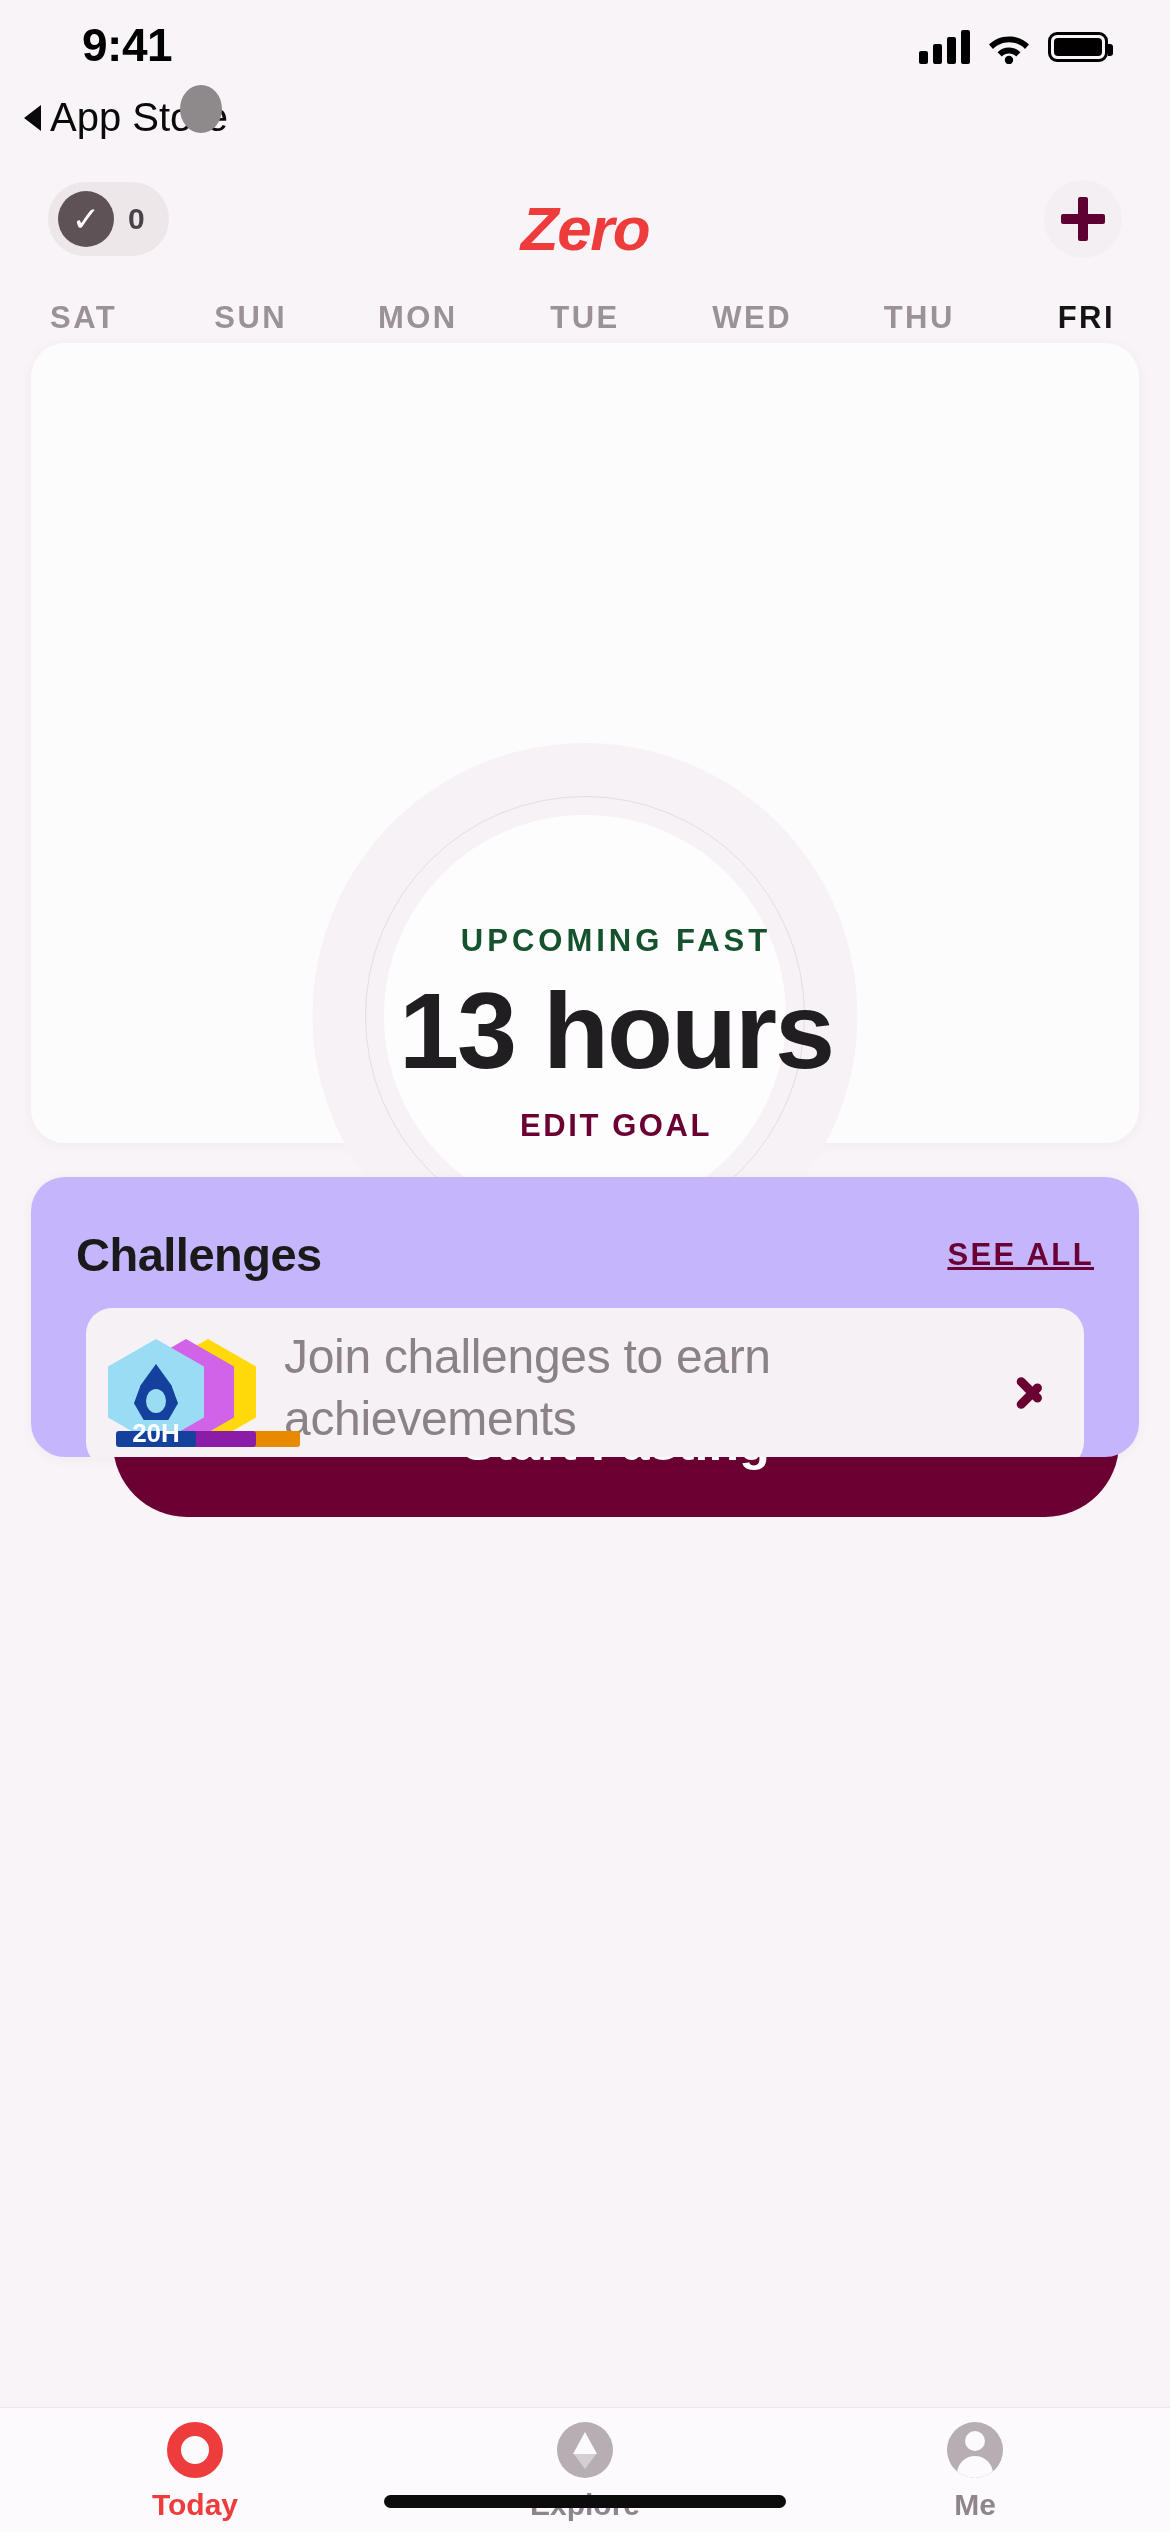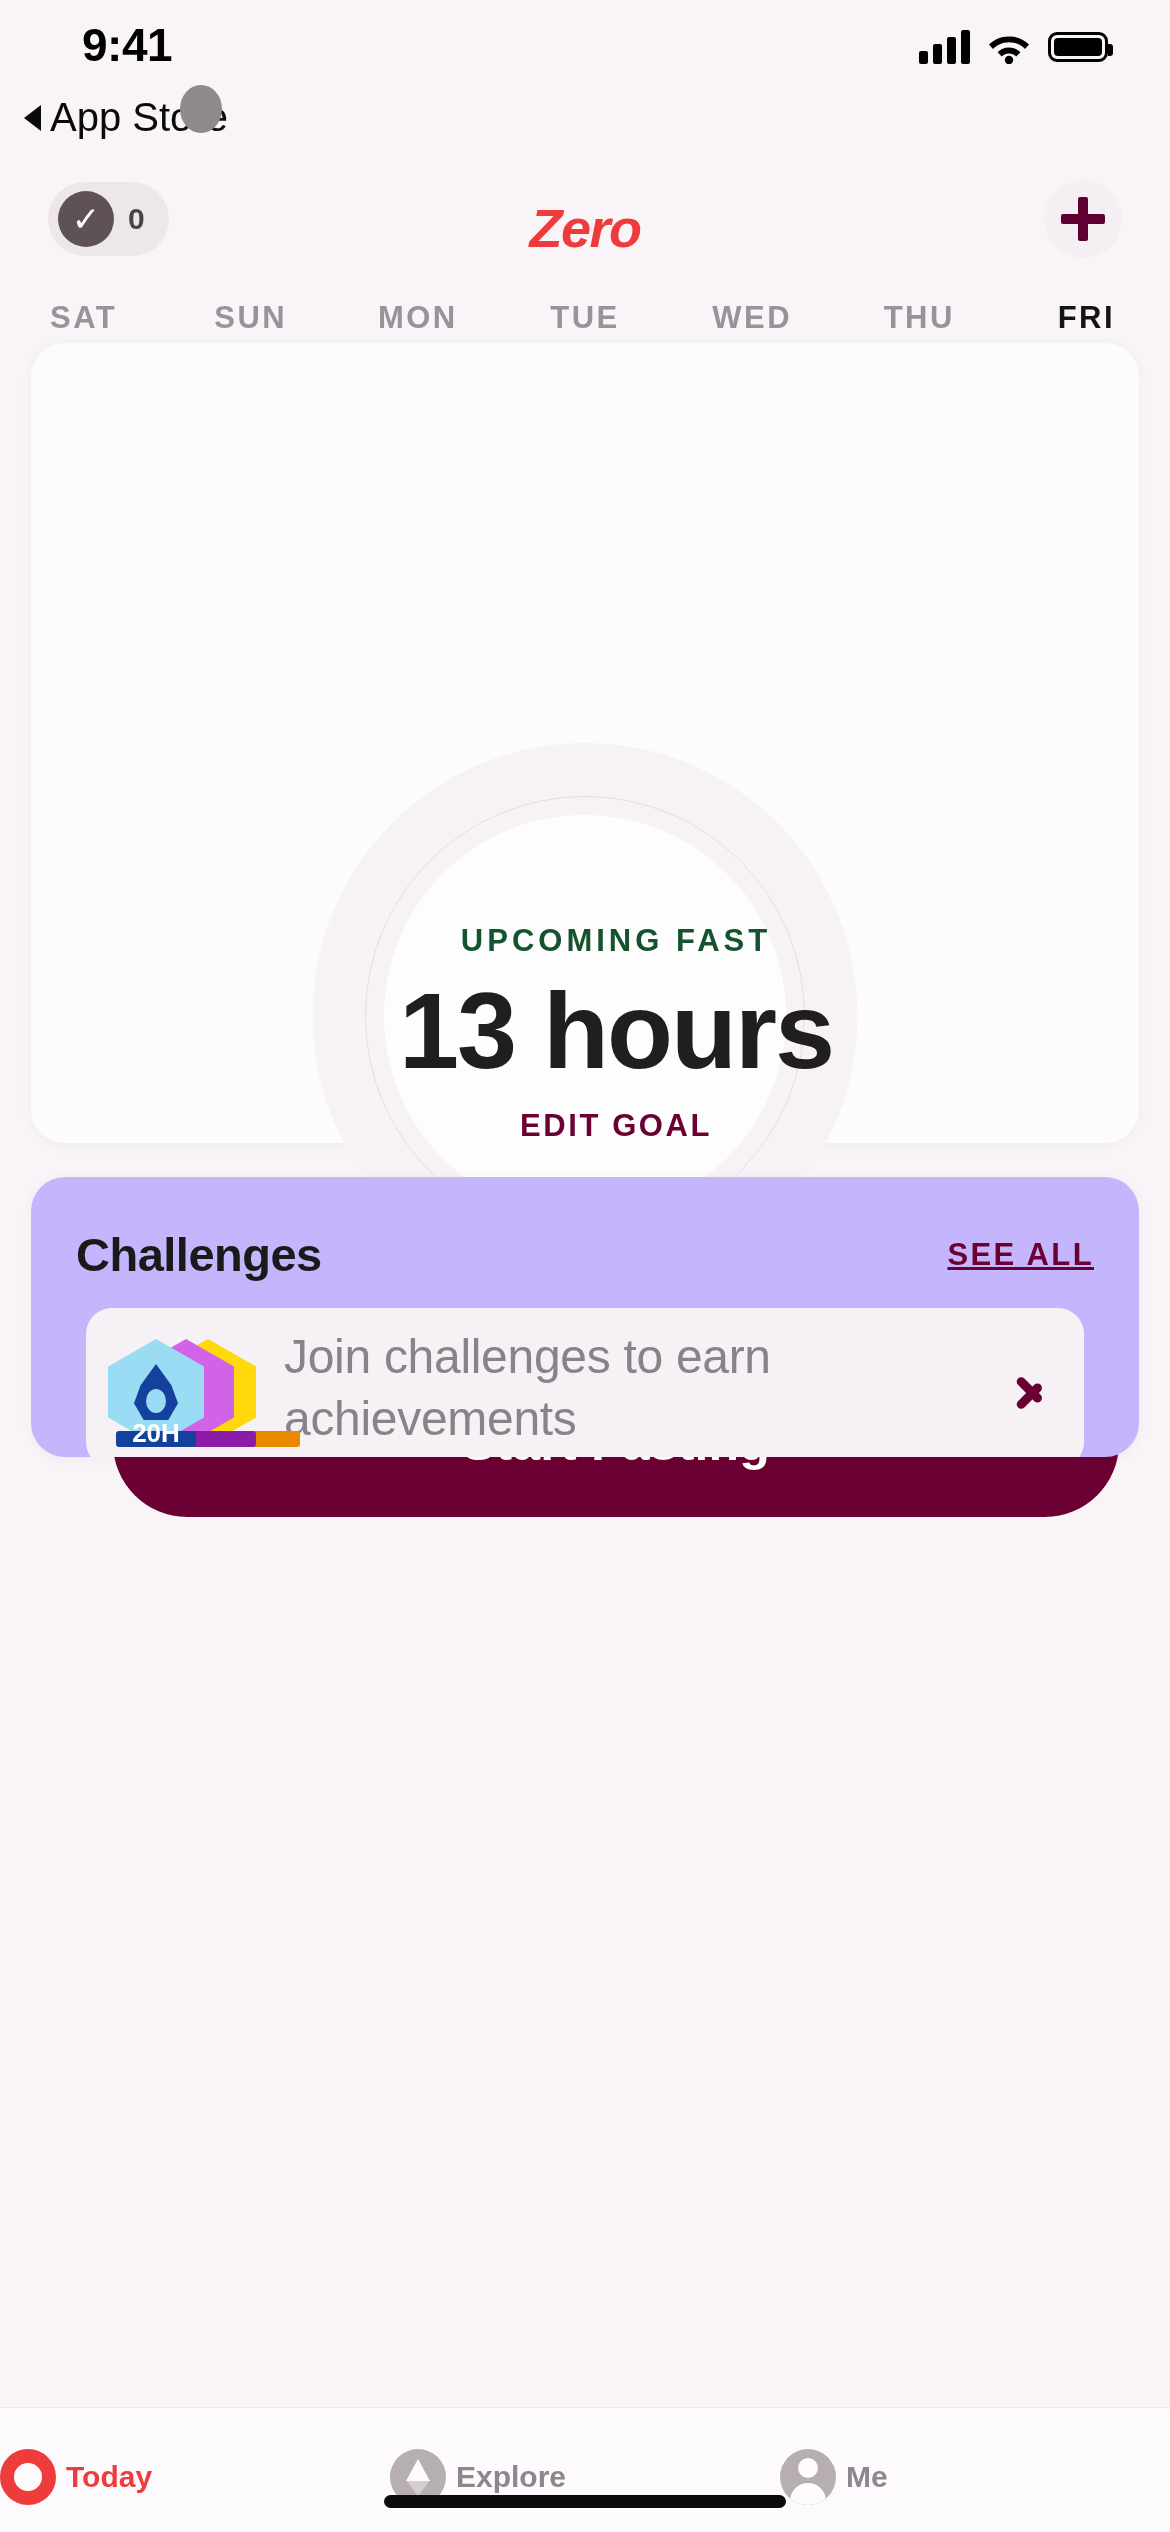--- a/index.html
+++ b/index.html
@@ -64,21 +64,21 @@
   }
   .streak-check{
     width:56px;height:56px;border-radius:50%;
     background:#5F5257; display:flex; align-items:center; justify-content:center;
     color:#FFFFFF; font-size:34px; line-height:1;
   }
   .streak-count{ font-size:30px; font-weight:600; color:#4A4247; }
   .brand-logo{
     position:absolute; left:0; top:0; width:1170px; height:116px;
     display:flex; align-items:center; justify-content:center;
-    font-size:54px; font-weight:700; color:#EE3B3B;
+    font-size:62px; font-weight:700; color:#EE3B3B;
     font-style:italic; letter-spacing:-1.5px;
   }
   .add-button{
     position:absolute; right:48px; top:10px;
     width:78px;height:78px;border-radius:50%;
     background:#F4EFF2; display:flex; align-items:center; justify-content:center;
   }
   .add-button .plus{
     position:relative; width:44px; height:44px;
   }
@@ -232,21 +232,21 @@
   
   .tab-bar{
     position:absolute; left:0; bottom:0; width:1170px; height:125px;
     background:#FCFAFC; border-top:1px solid #EDE7EC;
     display:flex;
   }
   .tab-bar-wrap{
     position:absolute; left:0; bottom:0; width:1170px; height:125px;
   }
   .tab{
-    flex:1; display:flex; flex-direction:row; align-items:center; gap:10px;
+    flex:1; display:flex; flex-direction:column; align-items:center; gap:10px;
     padding-top:14px;
   }
   .tab-label{ font-size:30px; font-weight:600; color:#8E868C;}
   .tab.active .tab-label{ color:#EE3B3B; }
   .today-icon{
     width:56px;height:56px;border-radius:50%;
     border:14px solid #EE3B3B;
   }
   .explore-icon{
     width:56px;height:56px;border-radius:50%;

